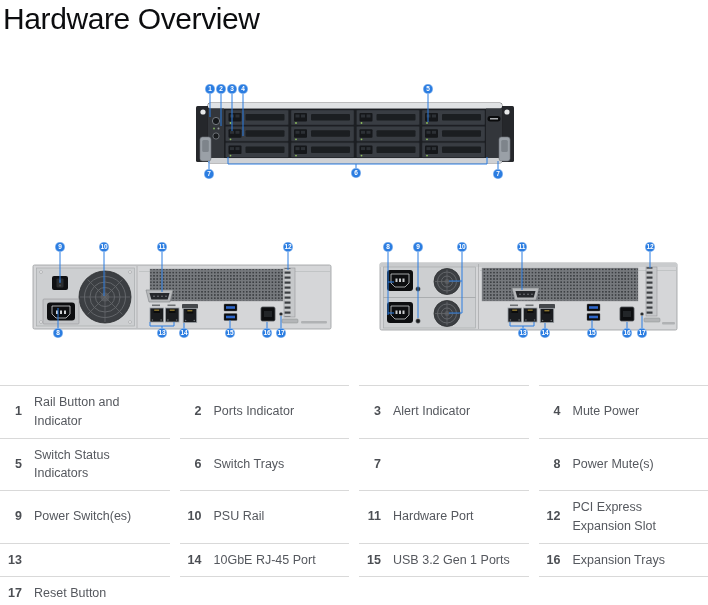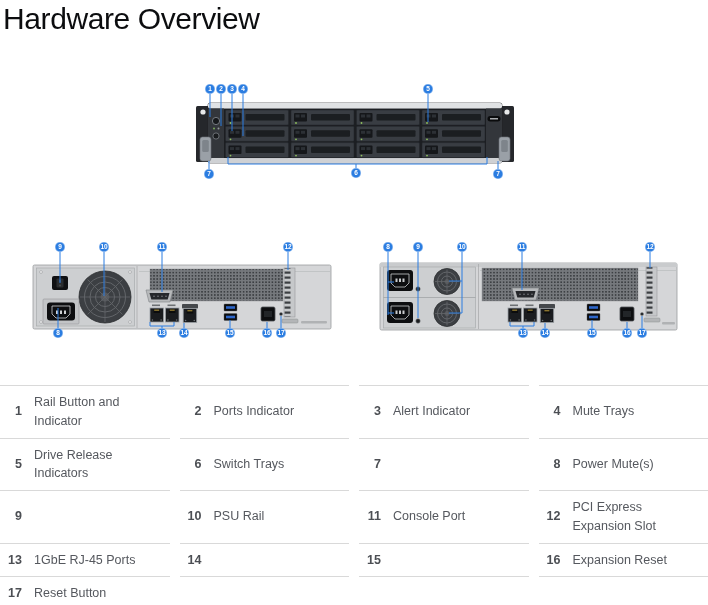--- a/index.html
+++ b/index.html
@@ -311,65 +311,67 @@
       <div class="cell">
     <span class="num">2</span>
     <span class="lbl">Ports Indicator</span>
   </div>
       <div class="cell">
     <span class="num">3</span>
     <span class="lbl">Alert Indicator</span>
   </div>
       <div class="cell">
     <span class="num">4</span>
-    <span class="lbl">Mute Trays</span>
+    <span class="lbl">Mute Power</span>
   </div>
       <div class="cell">
     <span class="num">5</span>
-    <span class="lbl">Drive Release Indicators</span>
+    <span class="lbl">Switch Status Indicators</span>
   </div>
       <div class="cell">
     <span class="num">6</span>
     <span class="lbl">Switch Trays</span>
   </div>
       <div class="cell">
     <span class="num">7</span>
   </div>
       <div class="cell">
     <span class="num">8</span>
     <span class="lbl">Power Mute(s)</span>
   </div>
       <div class="cell">
     <span class="num">9</span>
+    <span class="lbl">Power Switch(es)</span>
   </div>
       <div class="cell">
     <span class="num">10</span>
     <span class="lbl">PSU Rail</span>
   </div>
       <div class="cell">
     <span class="num">11</span>
-    <span class="lbl">Console Port</span>
+    <span class="lbl">Hardware Port</span>
   </div>
       <div class="cell">
     <span class="num">12</span>
     <span class="lbl">PCI Express Expansion Slot</span>
   </div>
       <div class="cell">
     <span class="num">13</span>
-    <span class="lbl">1GbE RJ-45 Ports</span>
   </div>
       <div class="cell">
     <span class="num">14</span>
+    <span class="lbl">10GbE RJ-45 Port</span>
   </div>
       <div class="cell">
     <span class="num">15</span>
+    <span class="lbl">USB 3.2 Gen 1 Ports</span>
   </div>
       <div class="cell">
     <span class="num">16</span>
-    <span class="lbl">Expansion Reset</span>
+    <span class="lbl">Expansion Trays</span>
   </div>
       <div class="cell">
     <span class="num">17</span>
     <span class="lbl">Reset Button</span>
   </div>
       <div class="cell">
     <span class="num"></span>
     <span class="lbl"></span>
   </div>
       <div class="cell">

